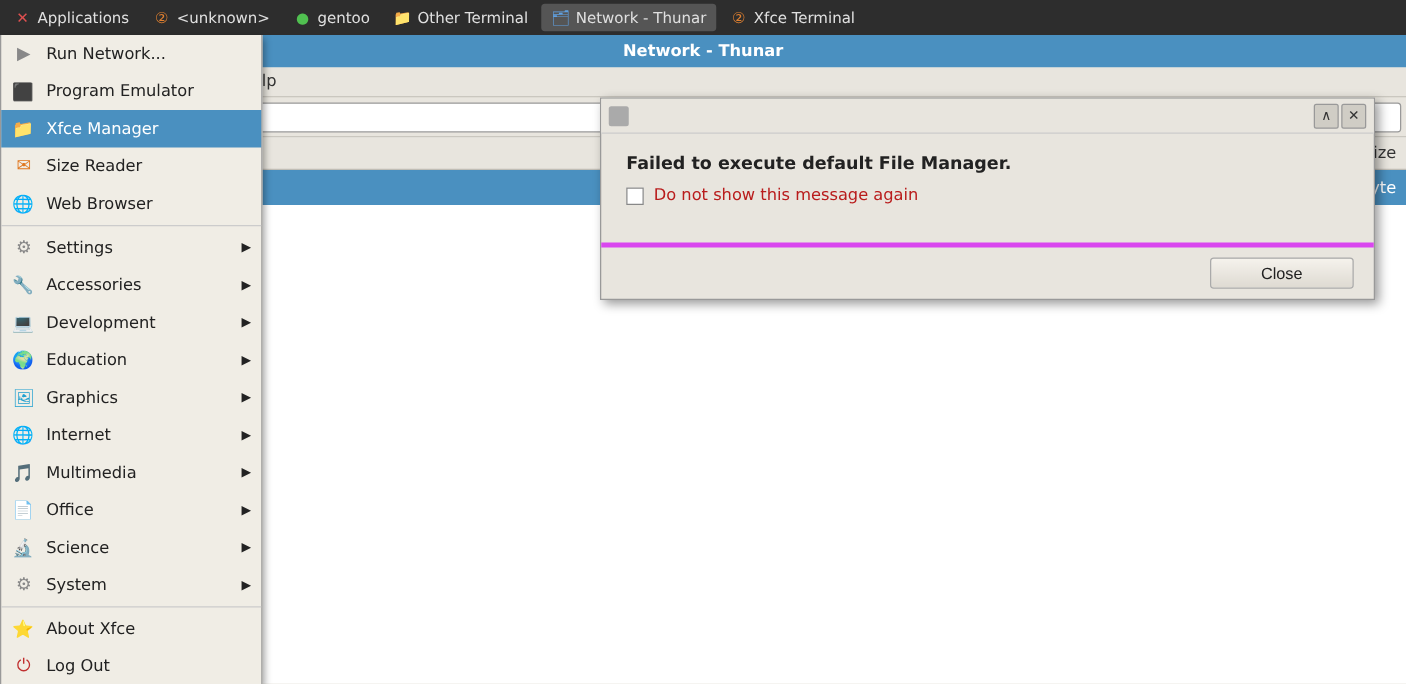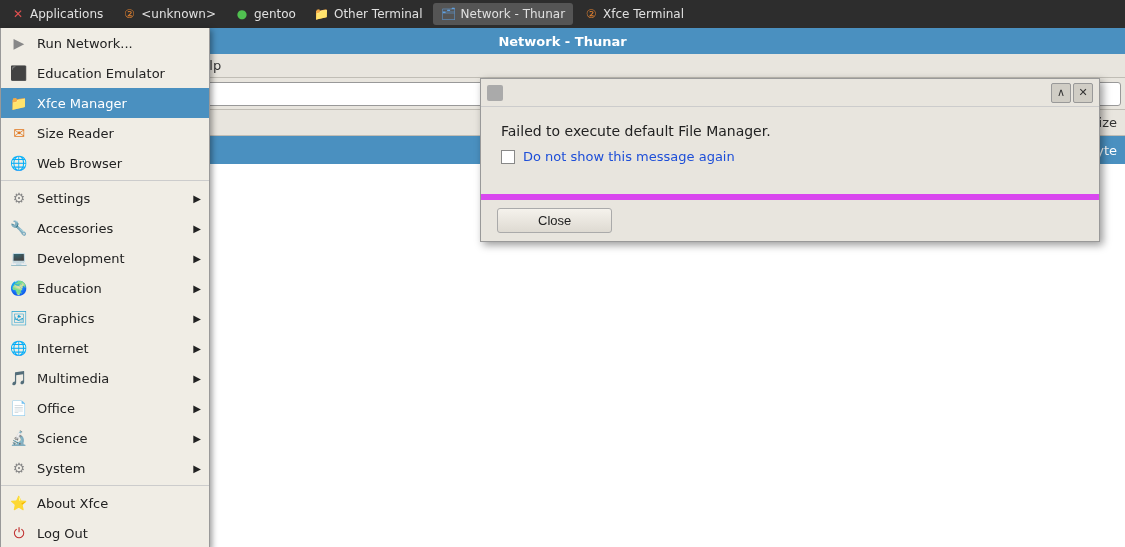--- a/index.html
+++ b/index.html
@@ -268,21 +268,21 @@
       justify-content: center;
       cursor: pointer;
       font-size: 11px;
       color: #333;
     }
     .dialog-content {
       padding: 16px 20px;
     }
     .dialog-title {
       font-size: 14px;
-      font-weight: normal;
+      font-weight: bold;
       color: #222;
       margin-bottom: 10px;
     }
     .dialog-message {
       font-size: 13px;
       color: #333;
       margin-bottom: 14px;
     }
     .dialog-checkbox-row {
       display: flex;
@@ -291,27 +291,27 @@
       margin-bottom: 14px;
     }
     .dialog-checkbox {
       width: 14px; height: 14px;
       border: 1px solid #888;
       background: white;
       cursor: pointer;
     }
     .dialog-checkbox-label {
       font-size: 13px;
-      color: #1d4ed8;
+      color: #b91c1c;
     }
     .dialog-footer {
-      border-top: 6px solid #d946ef;
+      border-top: 4px solid #d946ef;
       padding: 8px 16px;
       display: flex;
-      justify-content: flex-start;
+      justify-content: flex-end;
     }
     .dialog-close-btn {
       background: linear-gradient(to bottom, #f5f2ec, #dedad2);
       border: 1px solid #aaa;
       border-radius: 3px;
       padding: 4px 40px;
       font-size: 13px;
       cursor: pointer;
       color: #222;
     }
@@ -399,21 +399,21 @@
     </div>
   </div>
 
   <div class="app-menu">
     <div class="app-menu-item">
       <span class="app-menu-item-icon icon-gray">▶</span>
       <span class="app-menu-item-label">Run Network...</span>
     </div>
     <div class="app-menu-item">
       <span class="app-menu-item-icon icon-gray">⬛</span>
-      <span class="app-menu-item-label">Education Emulator</span>
+      <span class="app-menu-item-label">Program Emulator</span>
     </div>
     <div class="app-menu-item active">
       <span class="app-menu-item-icon" style="color:#4a80c0;">📁</span>
       <span class="app-menu-item-label">Xfce Manager</span>
     </div>
     <div class="app-menu-item">
       <span class="app-menu-item-icon icon-orange">✉</span>
       <span class="app-menu-item-label">Size Reader</span>
     </div>
     <div class="app-menu-item">

